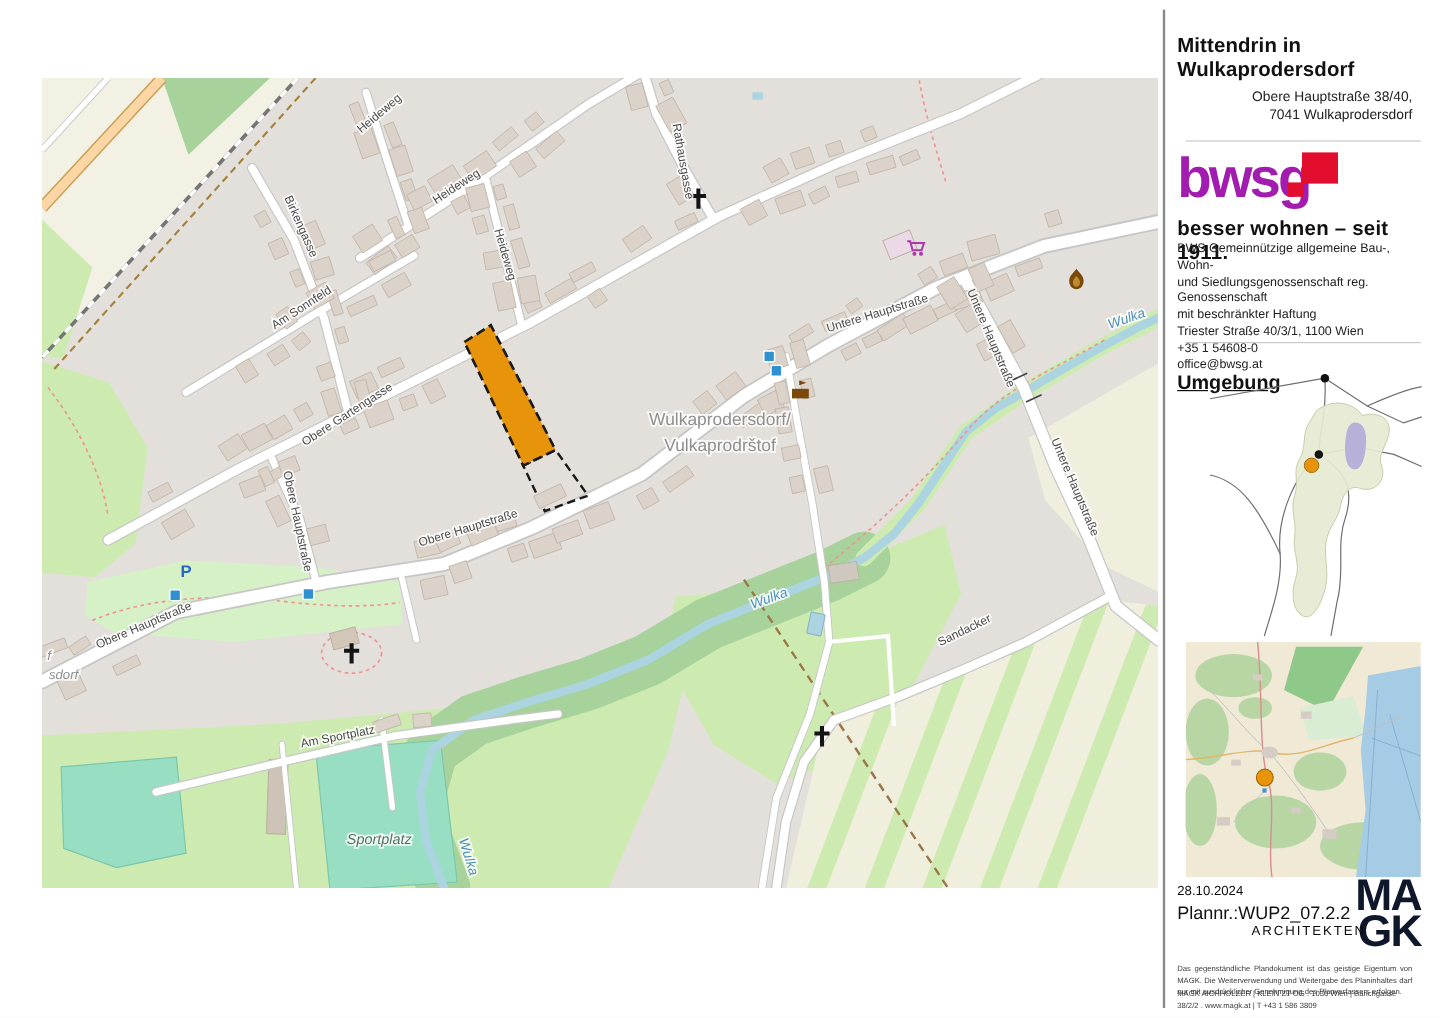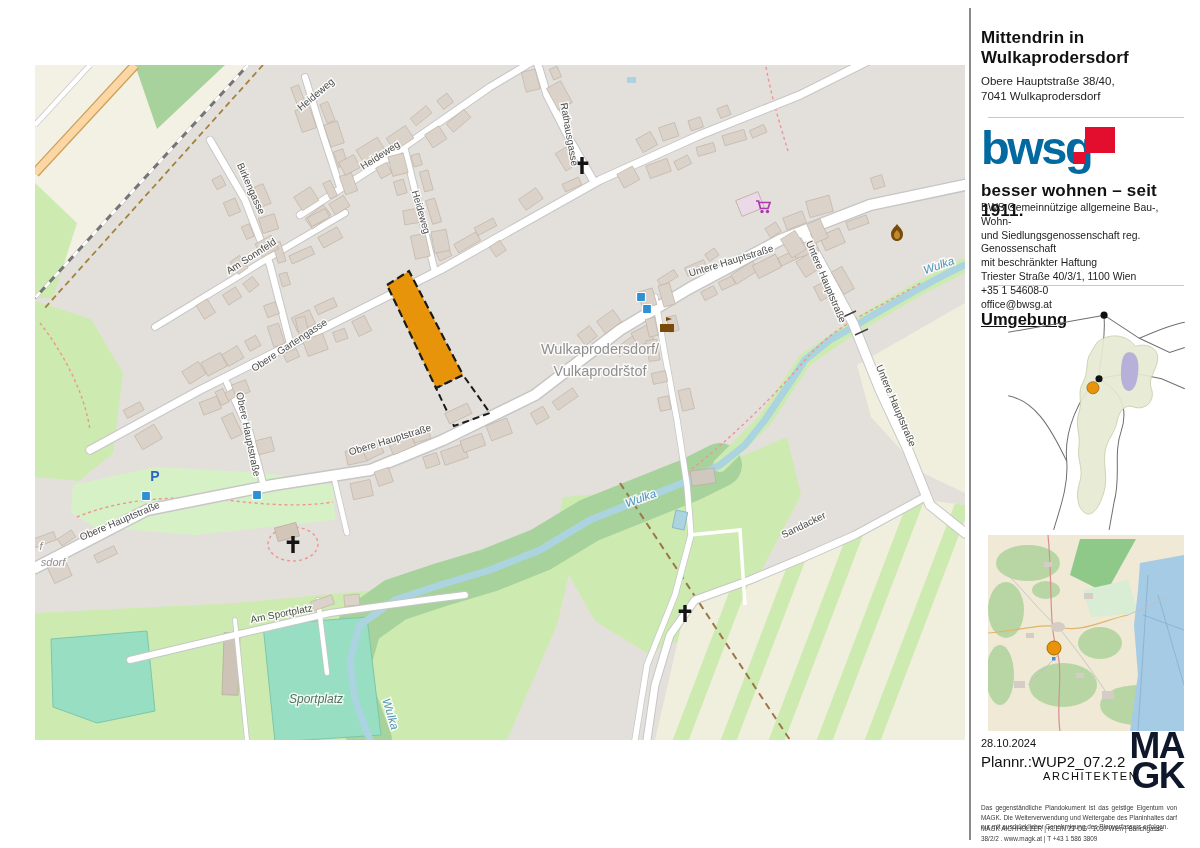--- a/index.html
+++ b/index.html
@@ -2,24 +2,24 @@
 <html><head>
 <meta charset="utf-8">
 <style>
   html,body{margin:0;padding:0;width:1200px;height:848px;background:#fff;
     font-family:"Liberation Sans",sans-serif;overflow:hidden;position:relative;}
   #map-wrap{position:absolute;left:35px;top:65px;width:930px;height:675px;}
   #map-wrap svg{display:block;}
   .vdiv{position:absolute;left:969px;top:8px;width:2px;height:832px;background:#8a8a8a;}
   .sb{position:absolute;left:964px;width:196px;color:#111;margin-left:17px;}
   .sb-title{top:28px;font-size:17px;font-weight:bold;line-height:1.18;white-space:pre-line;letter-spacing:.1px;}
-  .sb-addr{top:74px;font-size:11.5px;line-height:1.3;white-space:pre-line;color:#222;}
+  .sb-addr{top:74px;font-size:11.5px;line-height:1.3;white-space:pre-line;color:#222;text-align:right;}
   .hr{position:absolute;left:988px;width:196px;height:1px;background:#c9c9c9;}
   .bwsg{top:126px;height:58px;}
-  .bwsg-text{font-size:47px;font-weight:bold;letter-spacing:-2.5px;color:#0369a1;line-height:.95;}
+  .bwsg-text{font-size:47px;font-weight:bold;letter-spacing:-2.5px;color:#a21caf;line-height:.95;}
   .sq{position:absolute;}
   .sq-big{left:104px;top:1px;width:30px;height:26px;}
   .sq-small{left:92px;top:26px;width:13px;height:12px;}
   .tagline{top:181px;font-size:17px;font-weight:bold;letter-spacing:.2px;}
   .sb-desc{top:201px;font-size:10.4px;line-height:1.33;white-space:pre-line;color:#222;}
   .umg-title{top:310px;font-size:16.5px;font-weight:bold;text-decoration:underline;}
   .umg-svg{position:absolute;left:1008px;top:300px;}
   .thumb-svg{position:absolute;left:988px;top:535px;}
   .sb-date{top:737px;font-size:11px;}
   .sb-plan{top:753px;font-size:15px;}

